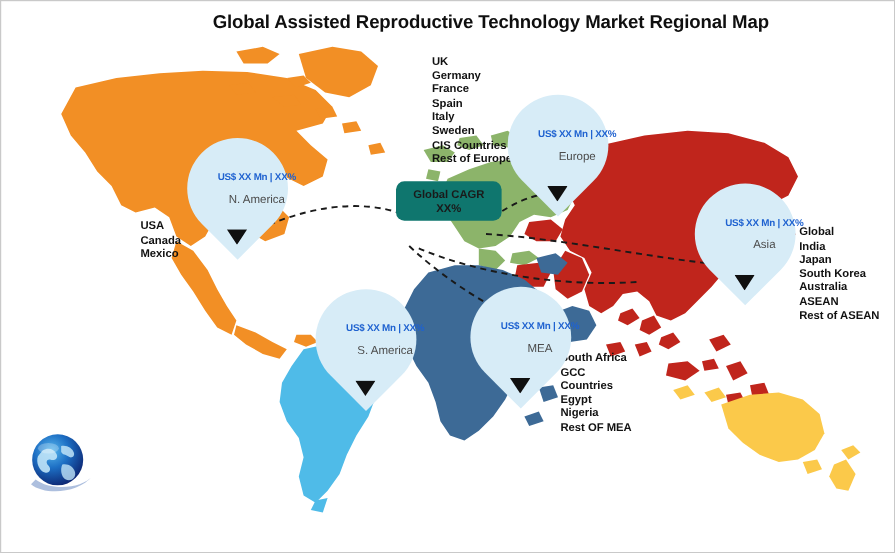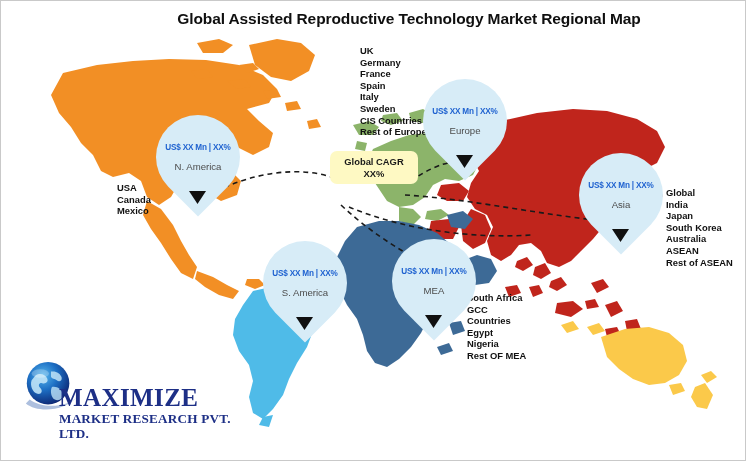--- a/index.html
+++ b/index.html
@@ -69,21 +69,21 @@
     top: 0;
     width: 84px;
     height: 84px;
     background: #d7ecf7;
     border-radius: 50% 50% 50% 0;
     transform: rotate(-45deg);
     box-shadow: 0 0 0 0 rgba(0,0,0,0);
   }
   .pin .pin-text {
     position: absolute;
-    left: 0;
+    left: 16px;
     top: 0;
     width: 84px;
     height: 84px;
     display: flex;
     flex-direction: column;
     align-items: center;
     justify-content: center;
     text-align: center;
   }
   .pin .pin-value {
@@ -116,21 +116,21 @@
   #pin-samerica { left: 262px; top: 240px; }
   #pin-mea      { left: 391px; top: 238px; }
 
   
   #cagr-badge {
     position: absolute;
     left: 329px;
     top: 150px;
     width: 88px;
     height: 33px;
-    background: #fef9c3;
+    background: #0f766e;
     border-radius: 7px;
     display: flex;
     flex-direction: column;
     align-items: center;
     justify-content: center;
     color: #1a1a1a;
     font-size: 9.4px;
     font-weight: bold;
     line-height: 12px;
   }
@@ -358,19 +358,15 @@
           <stop offset="100%" stop-color="#0b1f6b"></stop>
         </radialGradient>
       </defs>
       <path d="M10,92 C 34,112 92,108 116,78 C 98,100 44,104 18,84 Z" fill="#9fb4d8" opacity="0.85"></path>
       <circle cx="56" cy="50" r="44" fill="url(#gg)"></circle>
       <path d="M30,34 C 40,28 50,32 54,40 C 58,48 50,52 44,50 C 38,48 34,54 40,60 C 46,66 42,74 34,72 C 24,70 18,54 22,44 Z" fill="#bfe3f7" opacity="0.9"></path>
       <path d="M62,26 C 72,24 82,30 84,38 C 86,46 78,48 74,44 C 70,40 64,42 62,36 Z" fill="#bfe3f7" opacity="0.85"></path>
       <path d="M64,58 C 74,56 84,62 86,72 C 88,82 78,88 70,84 C 62,80 60,66 64,58 Z" fill="#bfe3f7" opacity="0.8"></path>
       <ellipse cx="40" cy="30" rx="18" ry="9" fill="#ffffff" opacity="0.25"></ellipse>
     </svg>
-    <div id="logo-text">
-      <div id="logo-name">MAXIMIZE</div>
-      <div id="logo-sub">MARKET RESEARCH PVT. LTD.</div>
-    </div>
   </div>
 
 </div>
 
 </body></html>

